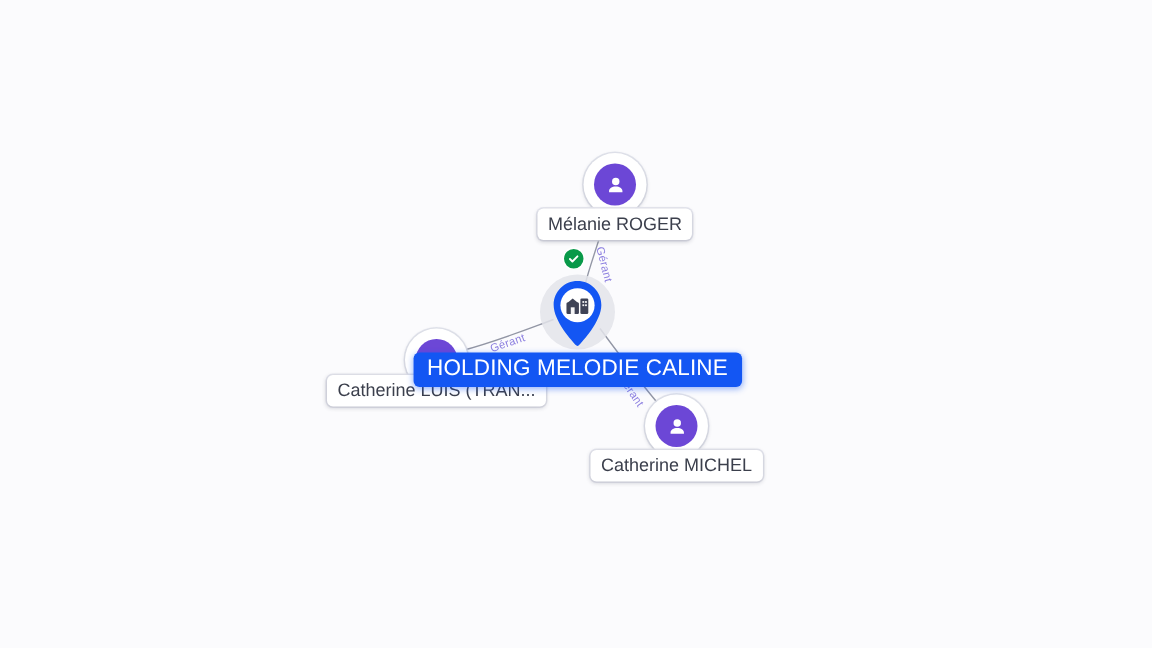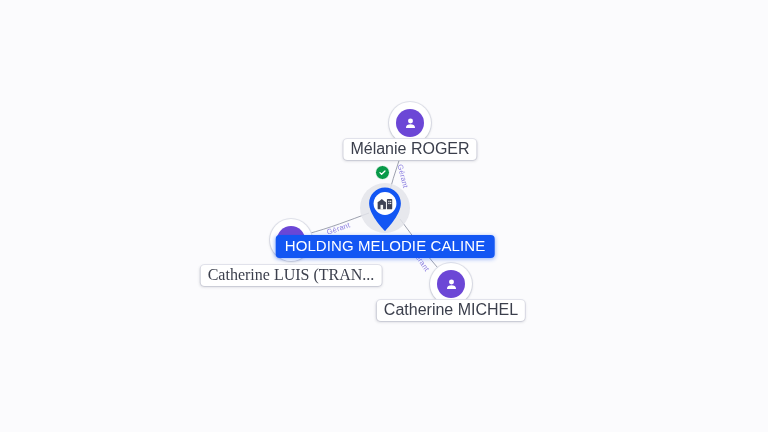--- a/index.html
+++ b/index.html
@@ -130,21 +130,21 @@
     align-items: center;
     justify-content: center;
   }
 
   
   .node-label {
     position: absolute;
     transform: translateX(-50%);
     background: #ffffff;
     color: #3b3f4c;
-    font-size: 16px;
+    font-size: 12px;
     line-height: 14px;
     padding: 3px 7px 4px 7px;
     border-radius: 4px;
     white-space: nowrap;
     box-shadow: 0 1px 3px rgba(40,45,70,0.22),
                 0 0 0 1px rgba(228,230,238,0.9);
   }
   .node-label.primary {
     background: #1356f3;
     color: #ffffff;
@@ -198,21 +198,21 @@
   </div>
 
   <div class="node" style="left:291px; top:240px;">
     <div class="person-ring"></div>
     <div class="person-avatar">
       <svg width="17" height="17" viewBox="0 0 24 24" fill="#ffffff">
         <circle cx="12" cy="8.4" r="3.5"></circle>
         <path d="M12 13.2c-3.6 0-6.3 1.9-6.3 4.1v1.2h12.6v-1.2c0-2.2-2.7-4.1-6.3-4.1z"></path>
       </svg>
     </div>
-    <div class="node-label" style="left:0px; top:25px;font-family:Liberation Serif, serif;">Catherine LUIS (TRAN...</div>
+    <div class="node-label" style="left:0px; top:10px;">Catherine LUIS (TRAN...</div>
   </div>
 
   <div class="node" style="left:451px; top:284px;">
     <div class="person-ring"></div>
     <div class="person-avatar">
       <svg width="17" height="17" viewBox="0 0 24 24" fill="#ffffff">
         <circle cx="12" cy="8.4" r="3.5"></circle>
         <path d="M12 13.2c-3.6 0-6.3 1.9-6.3 4.1v1.2h12.6v-1.2c0-2.2-2.7-4.1-6.3-4.1z"></path>
       </svg>
     </div>

